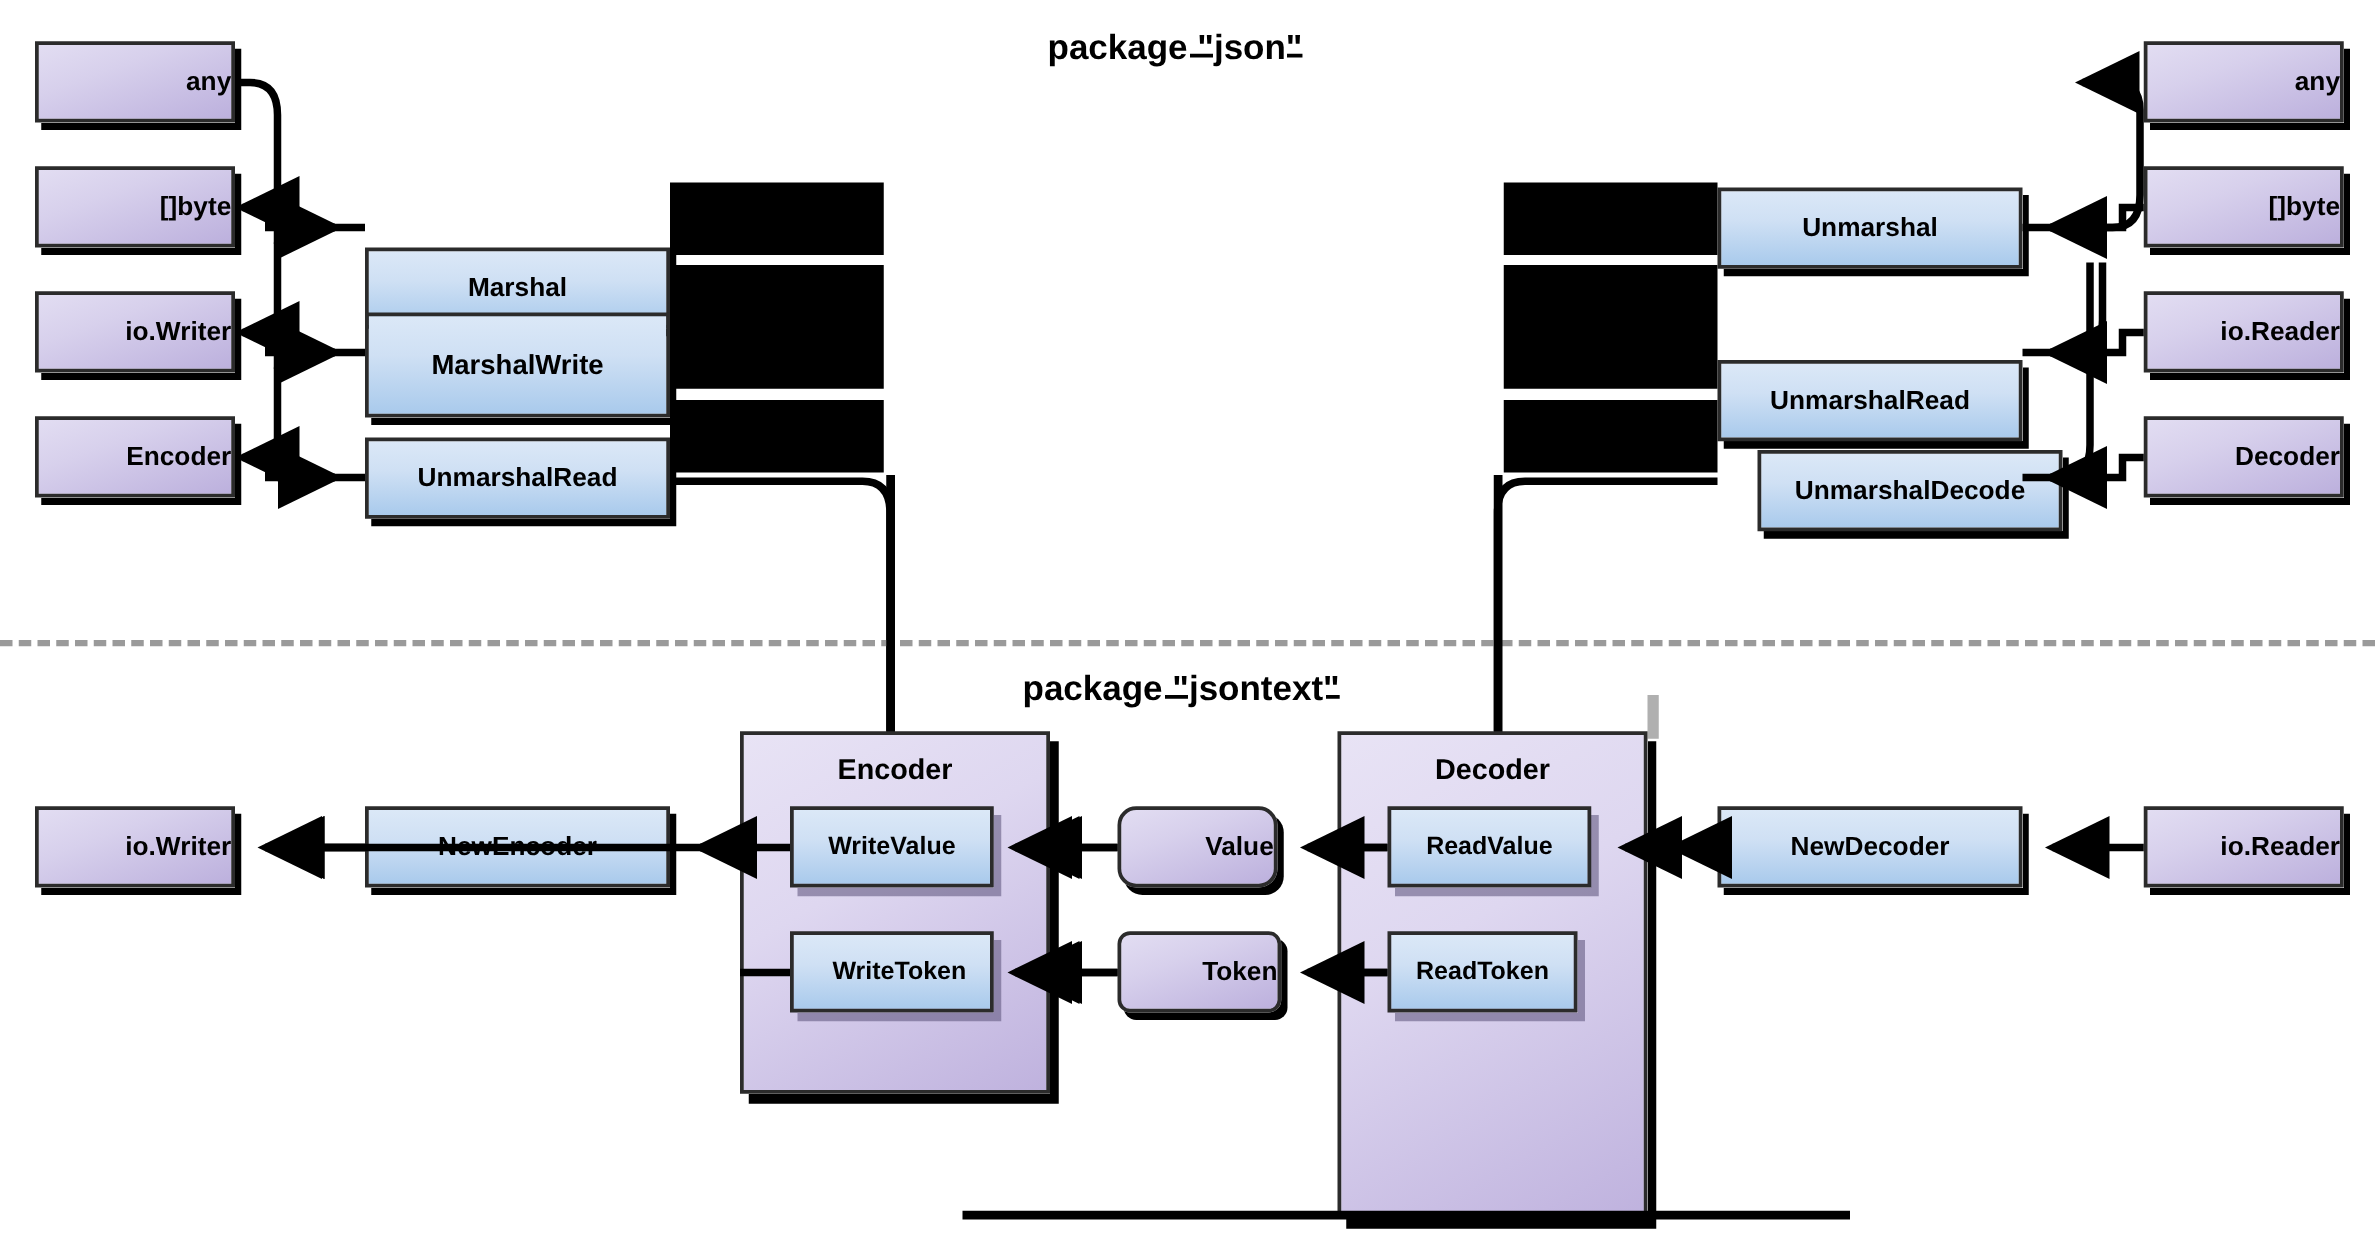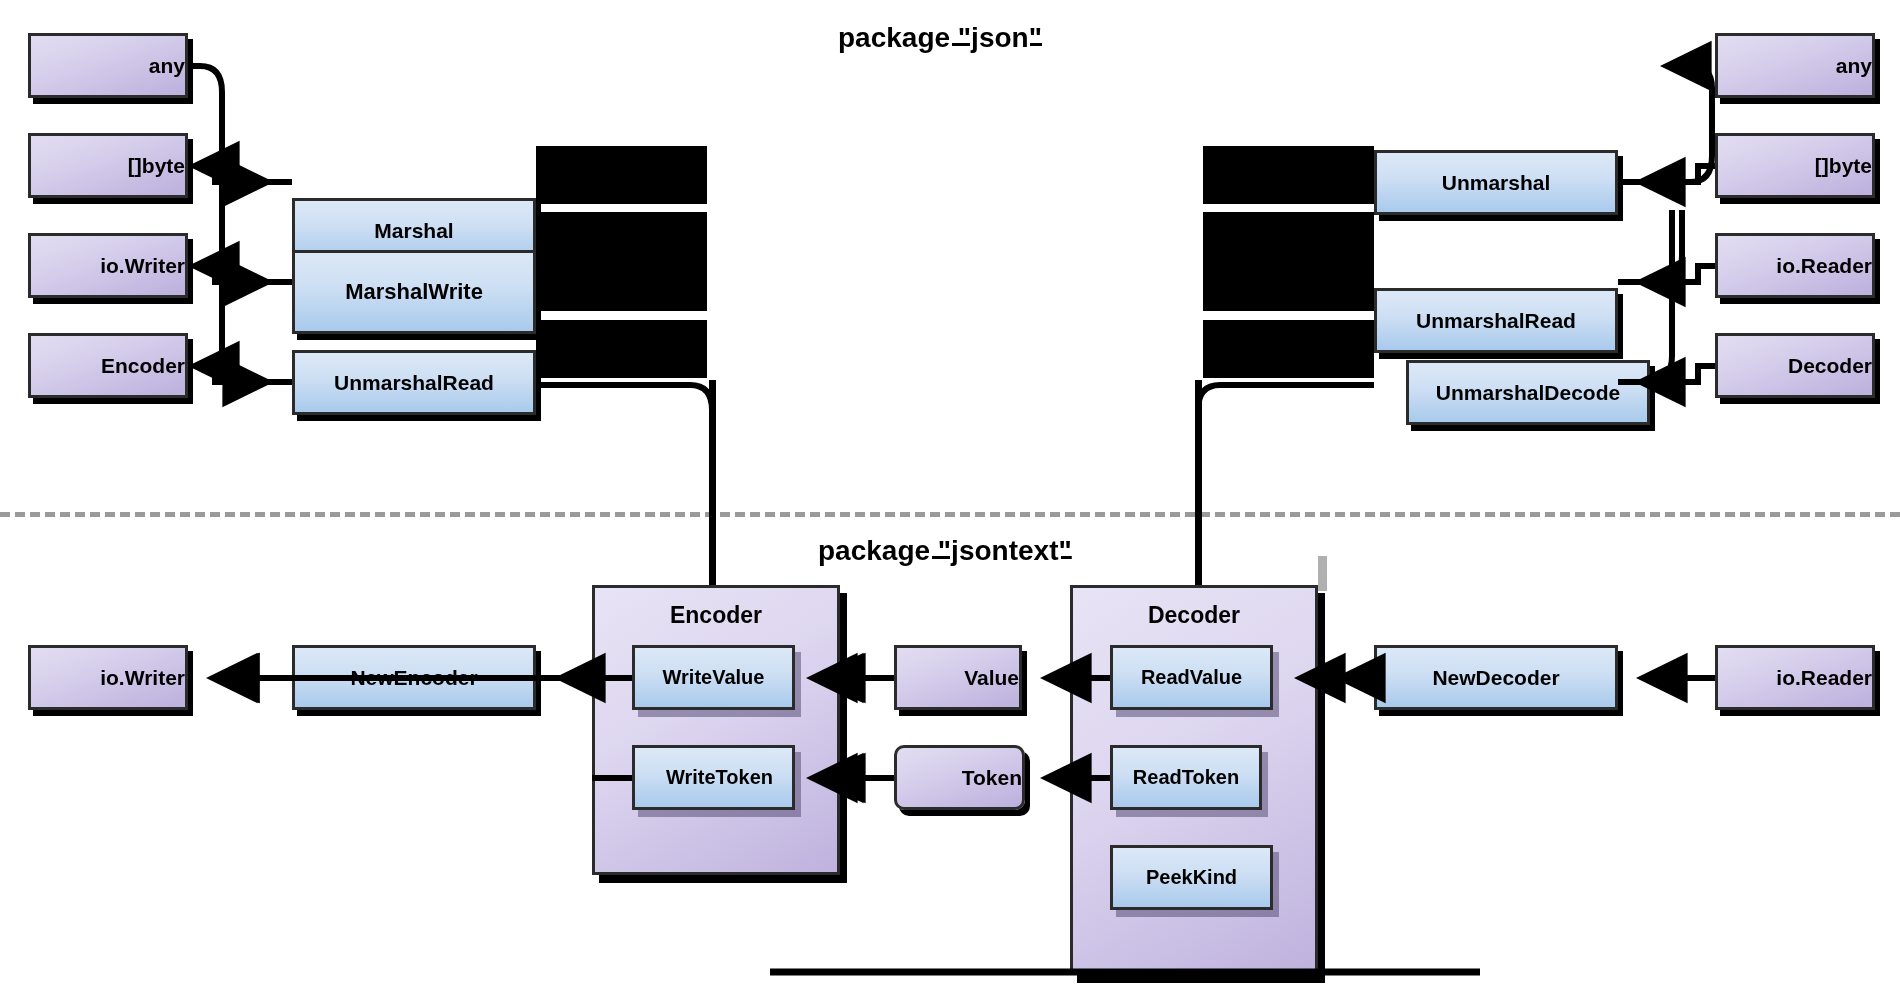--- a/index.html
+++ b/index.html
@@ -146,32 +146,29 @@
 
   <div class="group" style="left:1070px;top:585px;width:248px;height:390px;">
     <div class="group-title">Decoder</div>
   </div>
   <div class="node blue sub" style="left:1110px;top:645px;width:163px;height:65px;font-size:20px;">
     <span>ReadValue</span>
   </div>
   <div class="node blue sub" style="left:1110px;top:745px;width:152px;height:65px;font-size:20px;">
     <span>ReadToken</span>
   </div>
-  <div class="node blue sub" style="left:1110px;top:845px;width:163px;height:65px;font-size:20px;">
-    <span>PeekKind</span>
-  </div>
 
   <div class="node purple" style="left:28px;top:645px;width:160px;height:65px;font-size:21px;">
     <span>io.Writer</span>
   </div>
   <div class="node blue" style="left:292px;top:645px;width:244px;height:65px;font-size:21px;">
     <span>NewEncoder</span>
   </div>
 
-  <div class="node purple" style="left:894px;top:645px;width:128px;height:65px;font-size:21px;">
+  <div class="node purple" style="left:894px;top:645px;width:128px;height:65px;font-size:21px;border-radius:15px;">
     <span>Value</span>
   </div>
   <div class="node purple" style="left:894px;top:745px;width:131px;height:65px;font-size:21px;border-radius:10px;">
     <span>Token</span>
   </div>
 
   <div class="node blue" style="left:1374px;top:645px;width:244px;height:65px;font-size:21px;">
     <span>NewDecoder</span>
   </div>
   <div class="node purple" style="left:1715px;top:645px;width:160px;height:65px;font-size:21px;">

